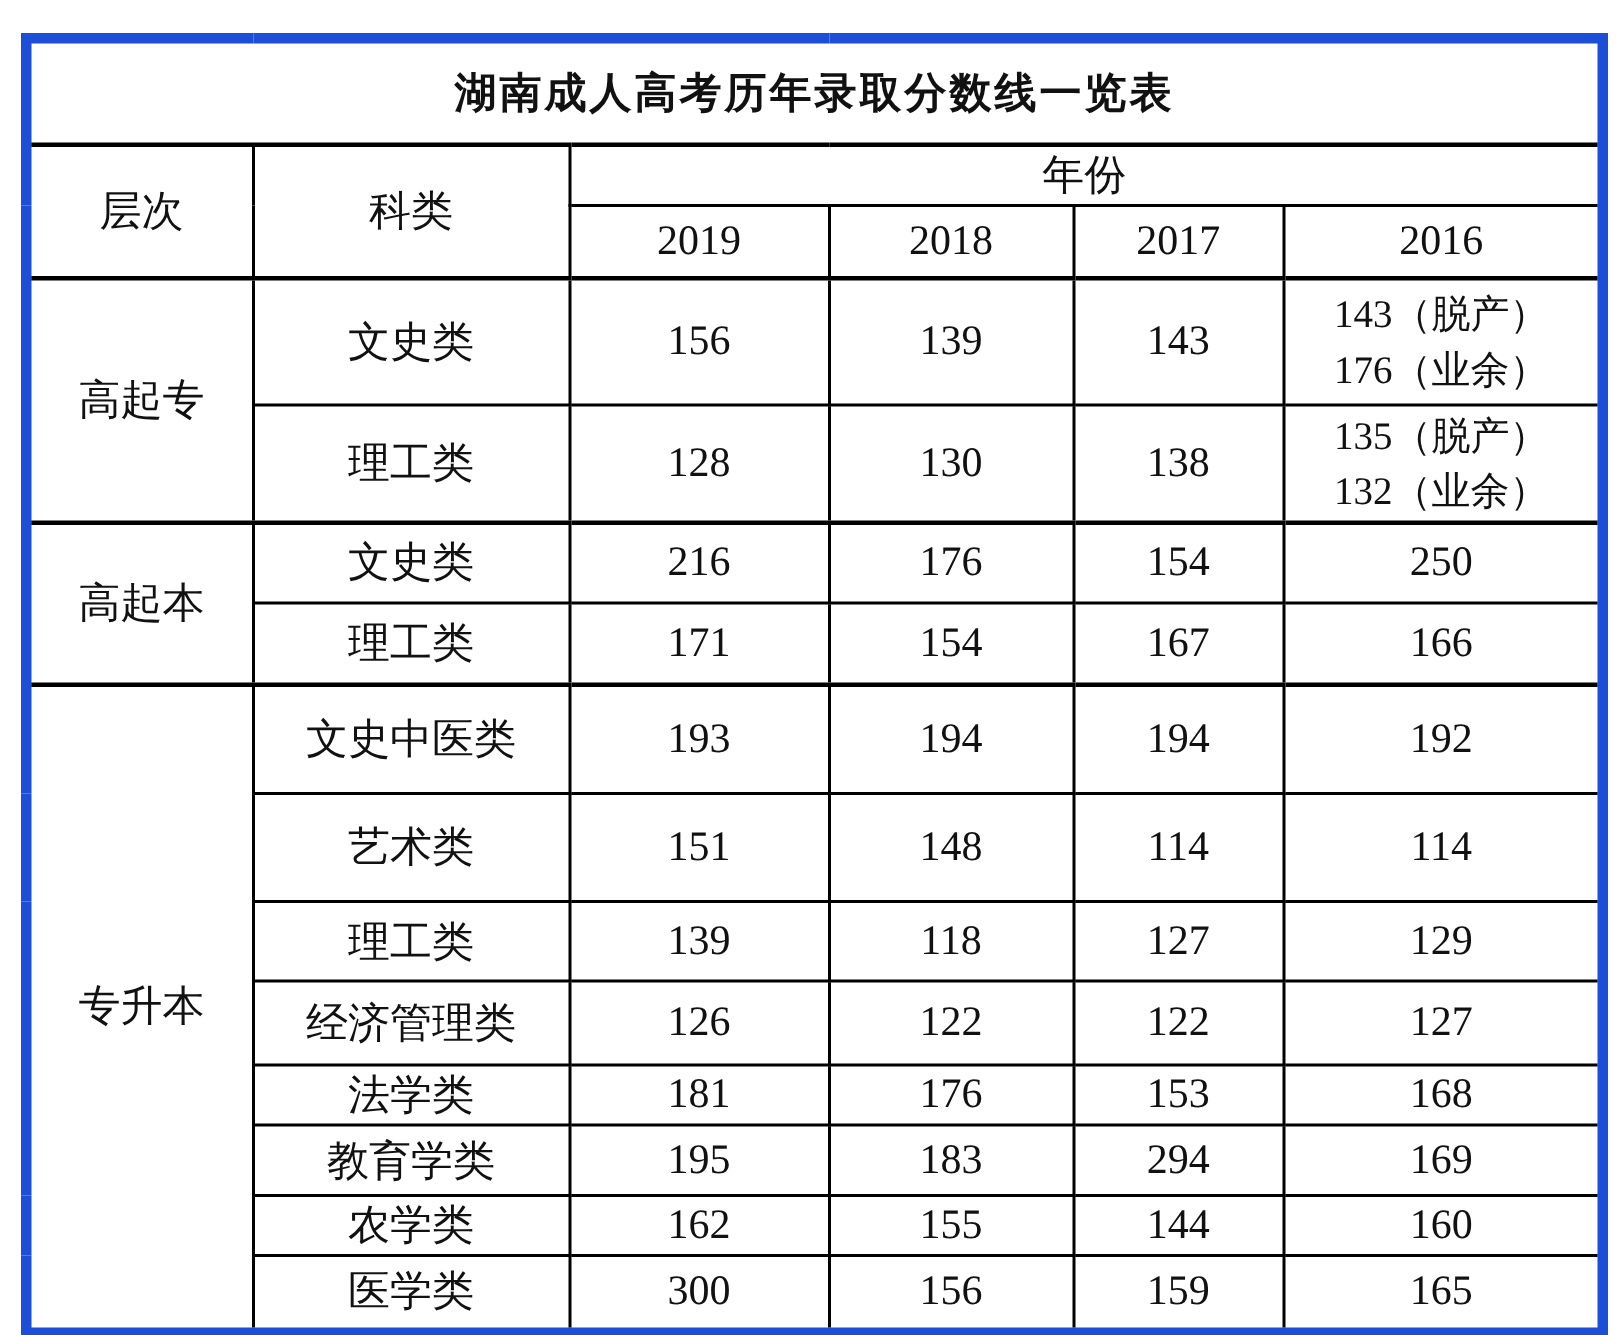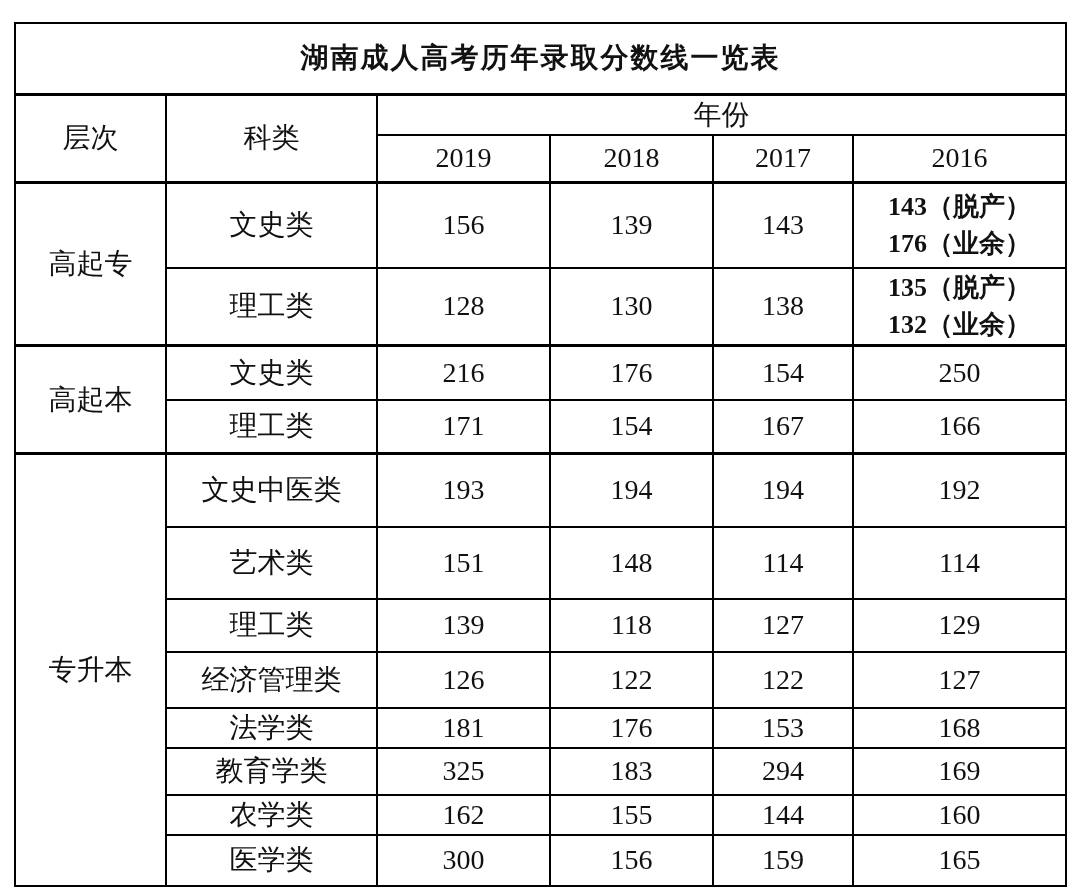--- a/index.html
+++ b/index.html
@@ -15,21 +15,21 @@
     width: 1080px;
     height: 890px;
     padding: 22px 14px 0 14px;
     font-family: "Liberation Serif", "DejaVu Serif", serif;
     color: #111111;
   }
   table.score-table {
     border-collapse: collapse;
     table-layout: fixed;
     width: 1051px;
-    border: 1px solid #1d4ed8;
+    border: 7px solid #1d4ed8;
   }
   table.score-table td {
     border: 2px solid #000000;
     text-align: center;
     vertical-align: middle;
     font-size: 28px;
     padding: 0;
     overflow: hidden;
   }
   td.title-cell {
@@ -38,21 +38,20 @@
     letter-spacing: 2px;
   }
   tr.thick-top td {
     border-top: 3px solid #000000;
   }
   .multiline {
     display: inline-block;
     text-align: left;
     font-size: 26px;
     line-height: 37px;
-    font-weight: bold;
   }
 </style>
 </head>
 <body>
 
 <div class="page">
   <table class="score-table">
     <colgroup>
       <col style="width:151px">
       <col style="width:211px">
@@ -153,21 +152,21 @@
     </tr>
     <tr style="height:40px">
       <td>法学类</td>
       <td>181</td>
       <td>176</td>
       <td>153</td>
       <td>168</td>
     </tr>
     <tr style="height:47px">
       <td>教育学类</td>
-      <td>325</td>
+      <td>195</td>
       <td>183</td>
       <td>294</td>
       <td>169</td>
     </tr>
     <tr style="height:32px">
       <td>农学类</td>
       <td>162</td>
       <td>155</td>
       <td>144</td>
       <td>160</td>

